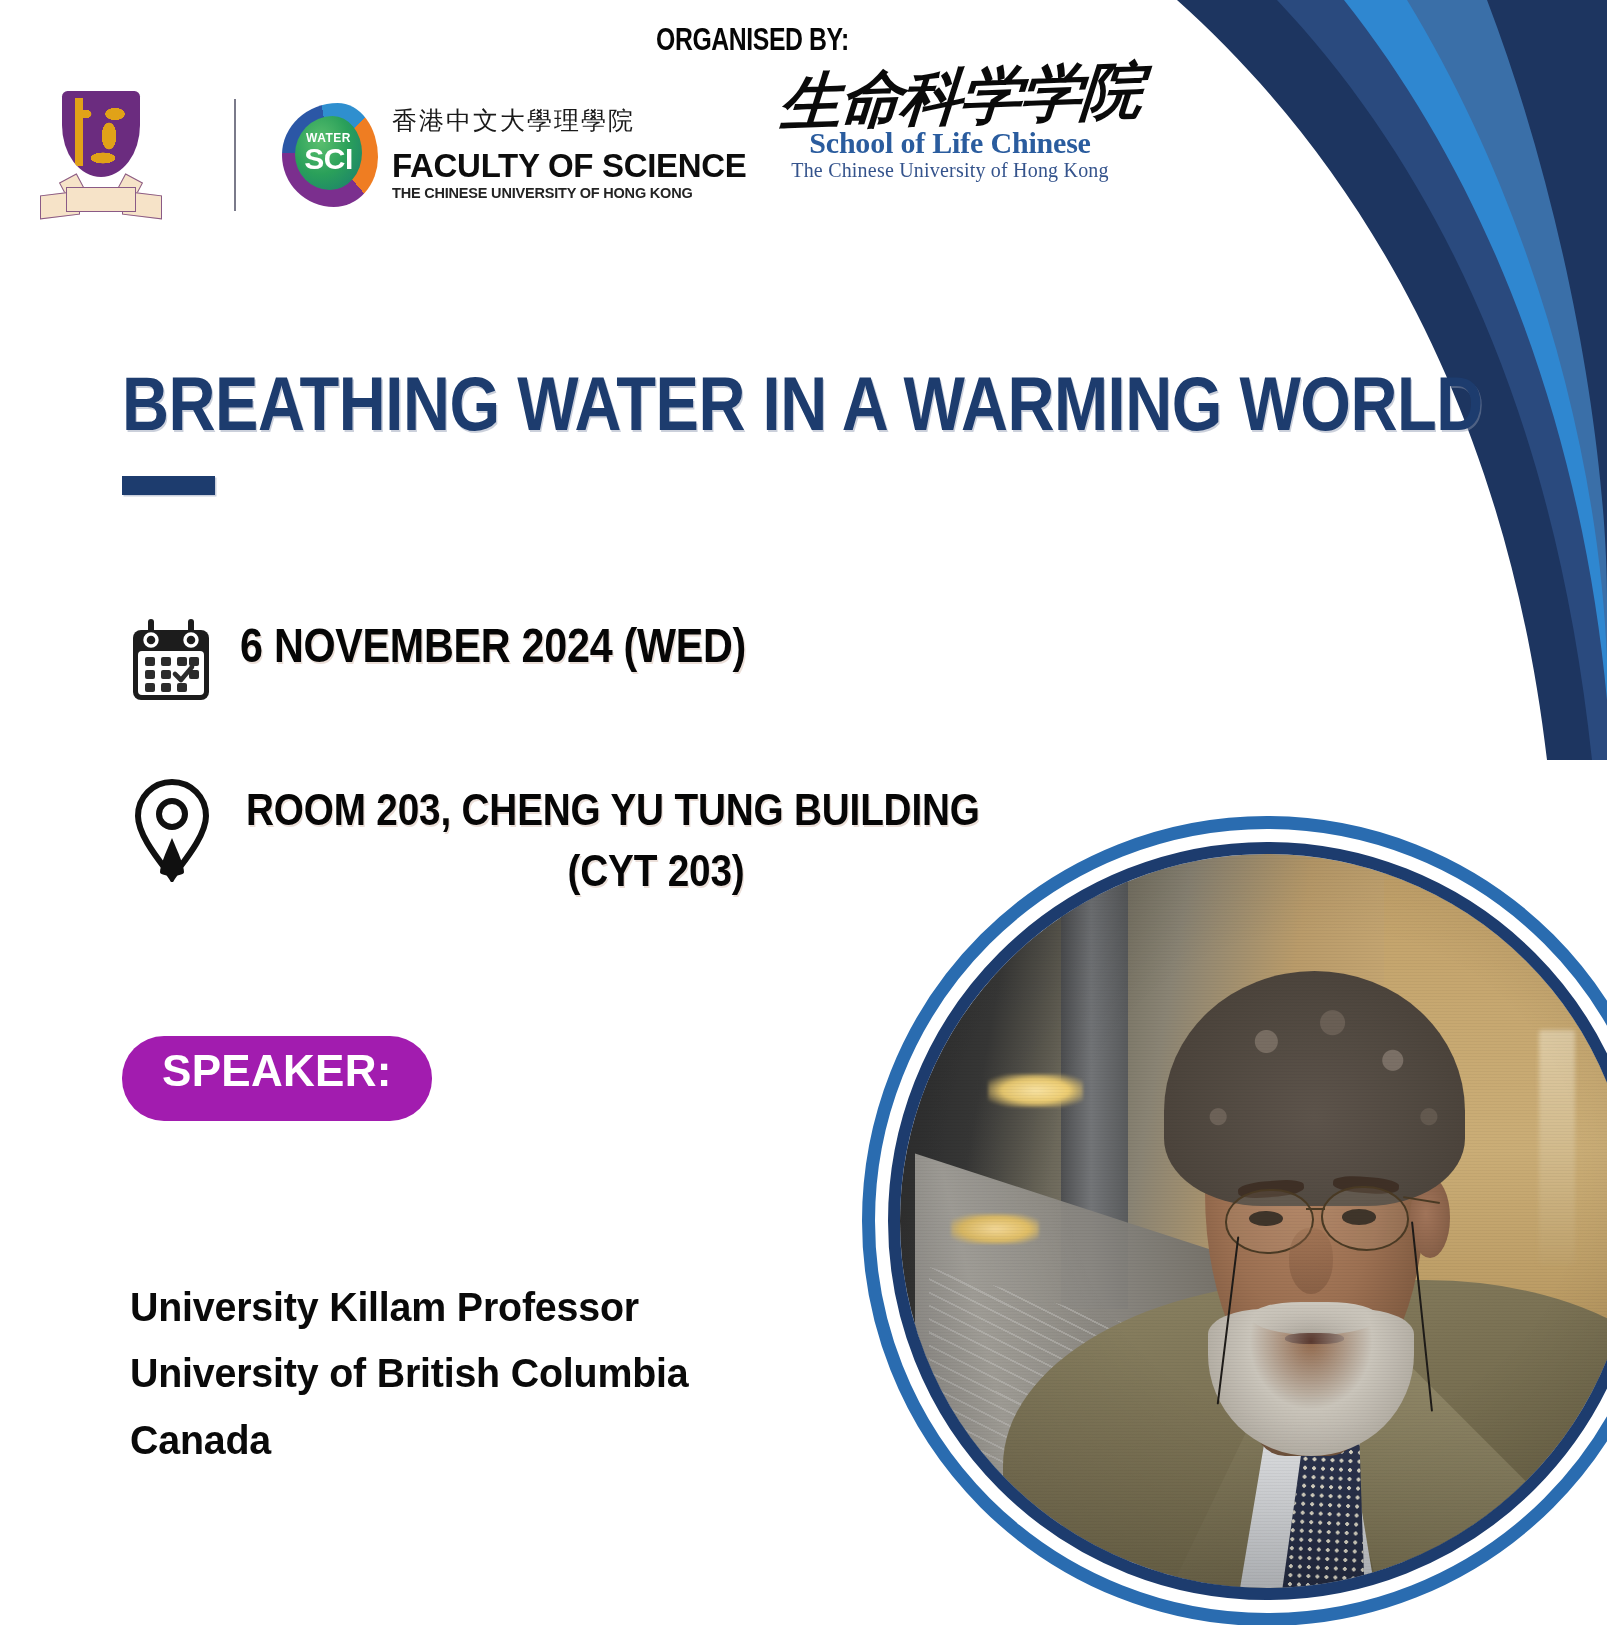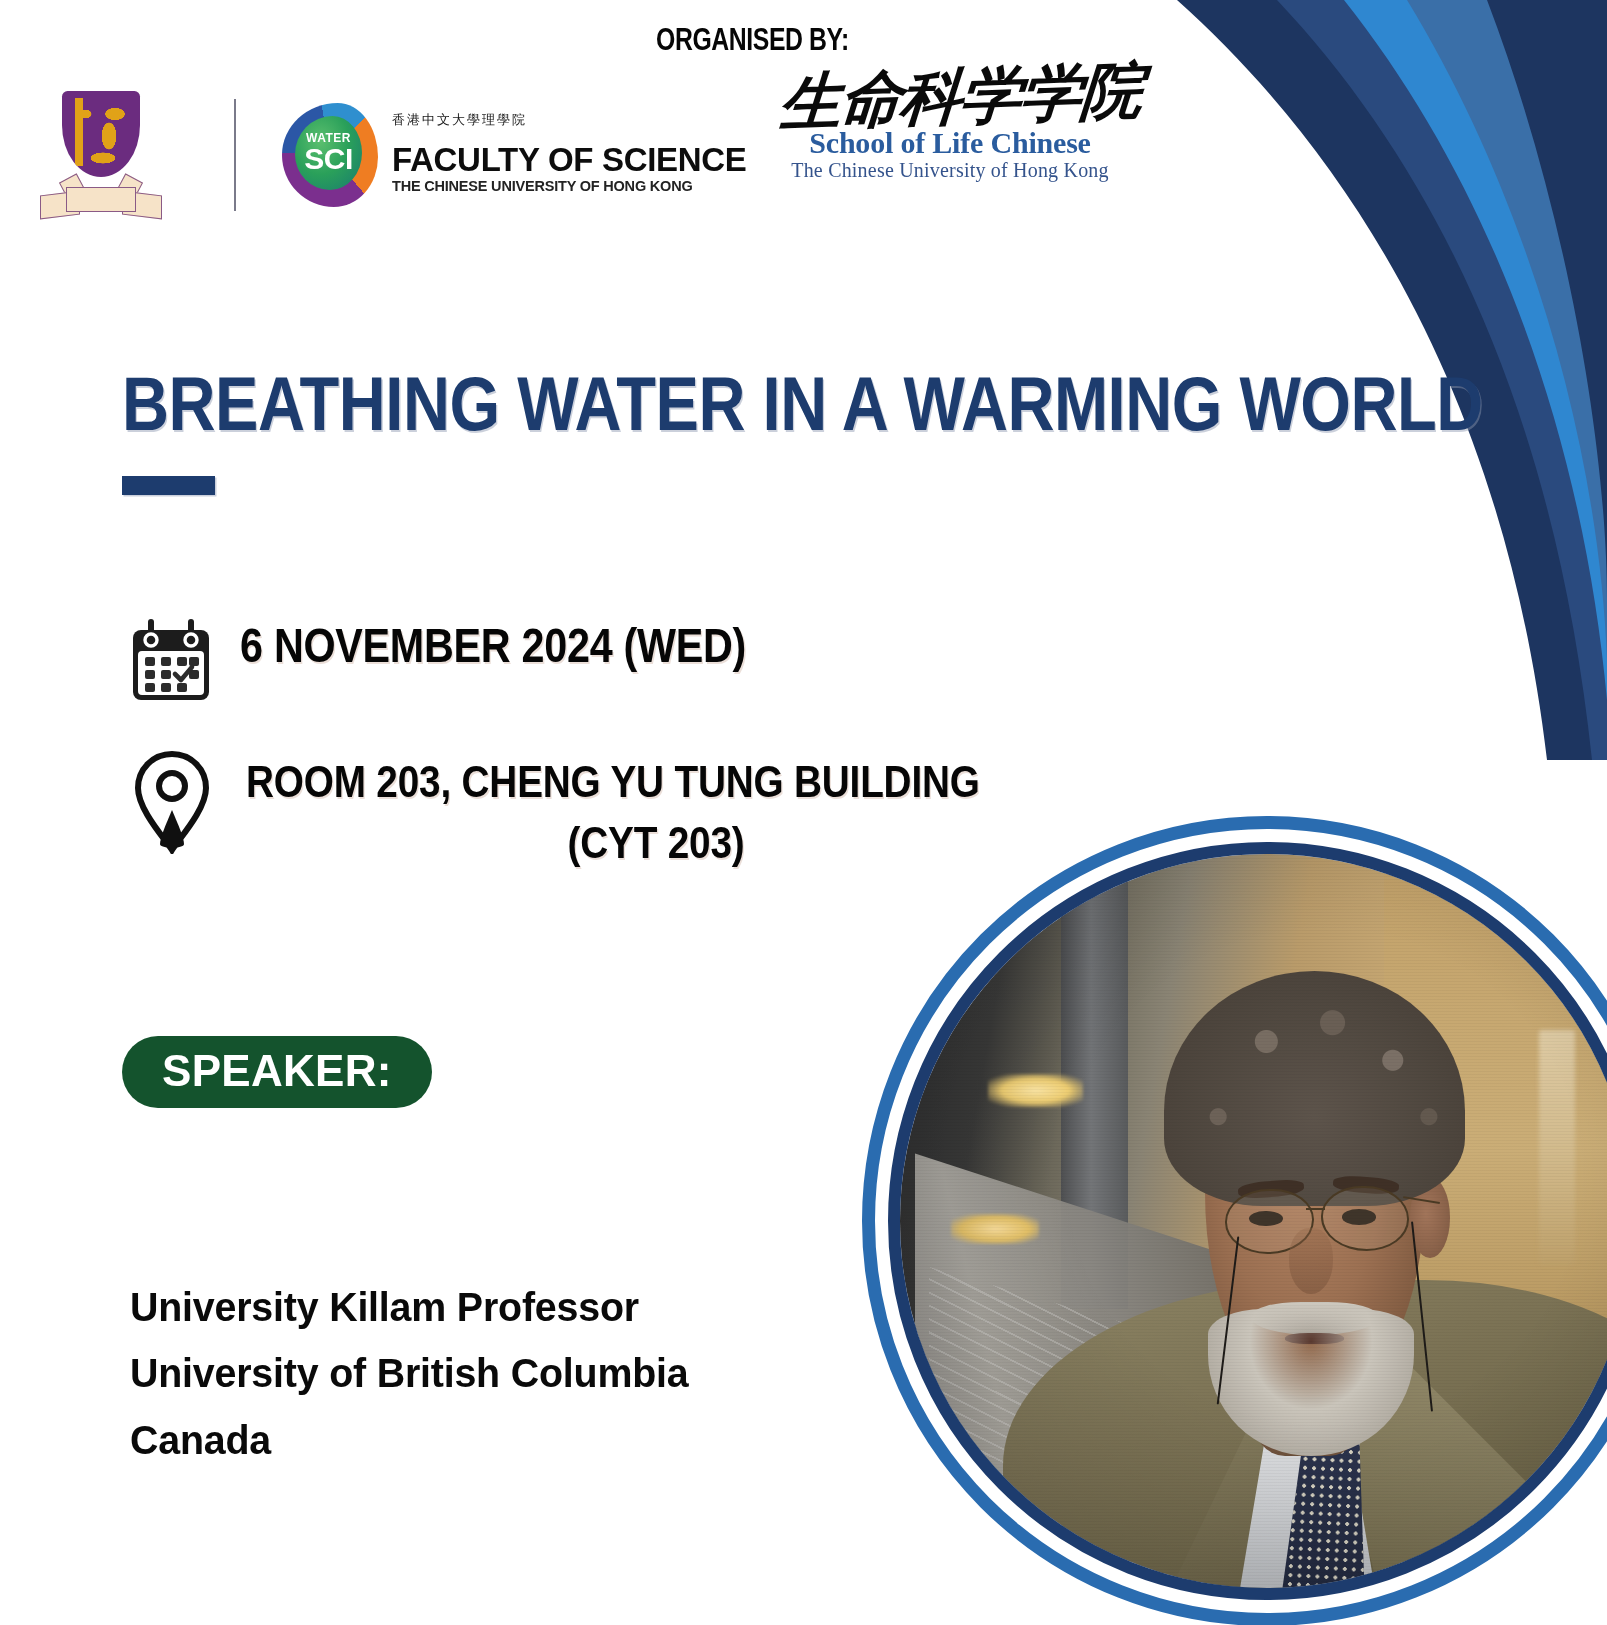--- a/index.html
+++ b/index.html
@@ -129,21 +129,21 @@
     margin-bottom: 1px;
   }
   .sci-core .k-sci {
     font-size: 30px;
     font-weight: bold;
     letter-spacing: -.5px;
     line-height: .92;
   }
   #fos-text { margin-left: 14px; }
   #fos-zh {
-    font-size: 13px;
+    font-size: 25px;
     letter-spacing: 2px;
     color: #1a1a1a;
     line-height: 1.1;
     margin-bottom: 15px;
     font-family: "DejaVu Sans", sans-serif;
   }
   #fos-en {
     font-size: 33px;
     font-weight: bold;
     letter-spacing: -.3px;
@@ -263,21 +263,21 @@
     font-size: 48px;
     letter-spacing: -.3px;
     transform: scaleX(.86);
     transform-origin: left center;
     margin-left: 24px;
   }
 
   #row-venue {
     position: absolute;
     left: 126px;
-    top: 750px;
+    top: 778px;
     display: flex;
     align-items: flex-start;
   }
   #venue-block {
     margin-left: 28px;
     margin-top: 2px;
   }
   #venue-line1, #venue-line2 {
     font-size: 44px;
     letter-spacing: -.2px;
@@ -294,24 +294,24 @@
   
   .icon-calendar { width: 90px; height: 88px; flex: none; }
   .icon-clock { width: 86px; height: 86px; flex: none; }
   .icon-pin { width: 92px; height: 104px; flex: none; }
 
   
   #speaker-badge {
     position: absolute;
     left: 122px;
     top: 1036px;
-    background: #14532d;
+    background: #a21caf;
     color: #ffffff;
     border-radius: 42px;
-    padding: 13px 40px 15px 40px;
+    padding: 13px 40px 28px 40px;
     font-size: 44px;
     font-weight: bold;
     letter-spacing: .3px;
     line-height: 1;
     display: inline-block;
   }
   #speaker-name {
     position: absolute;
     left: 132px;
     top: 1148px;

